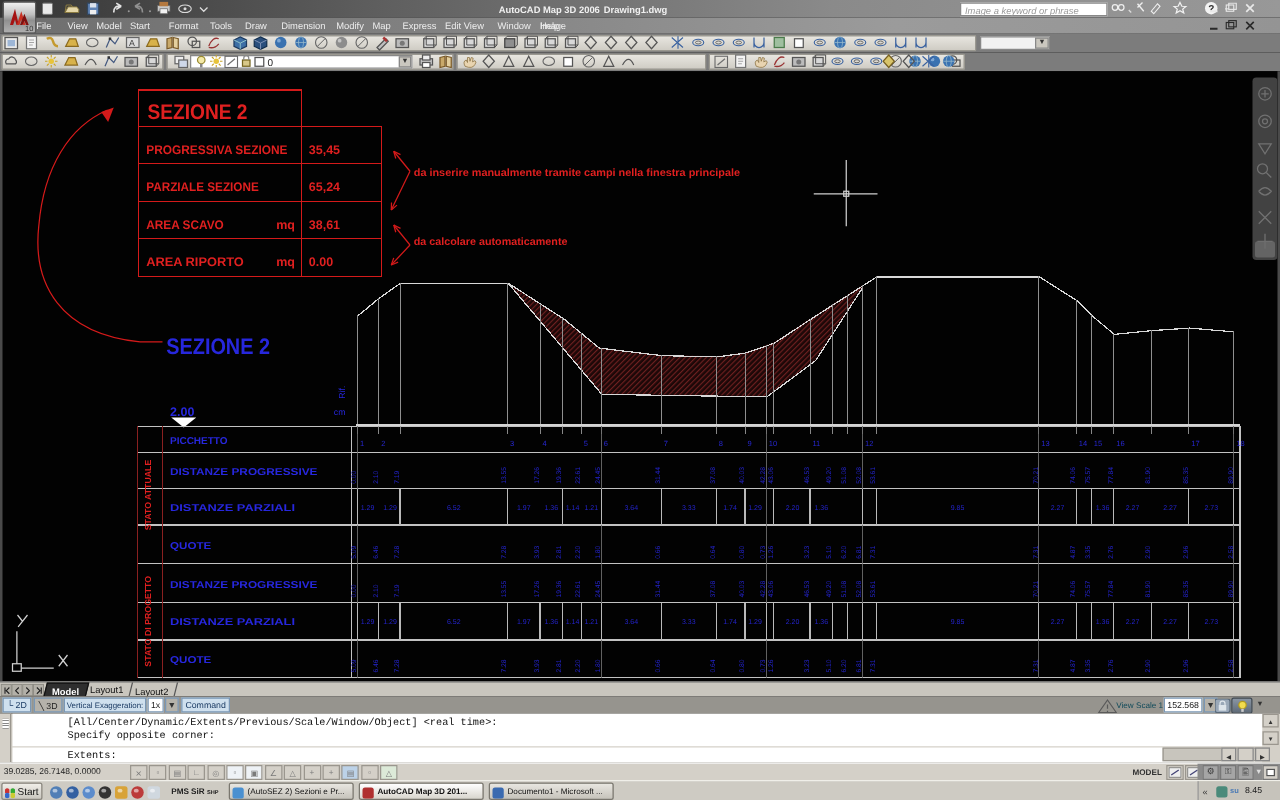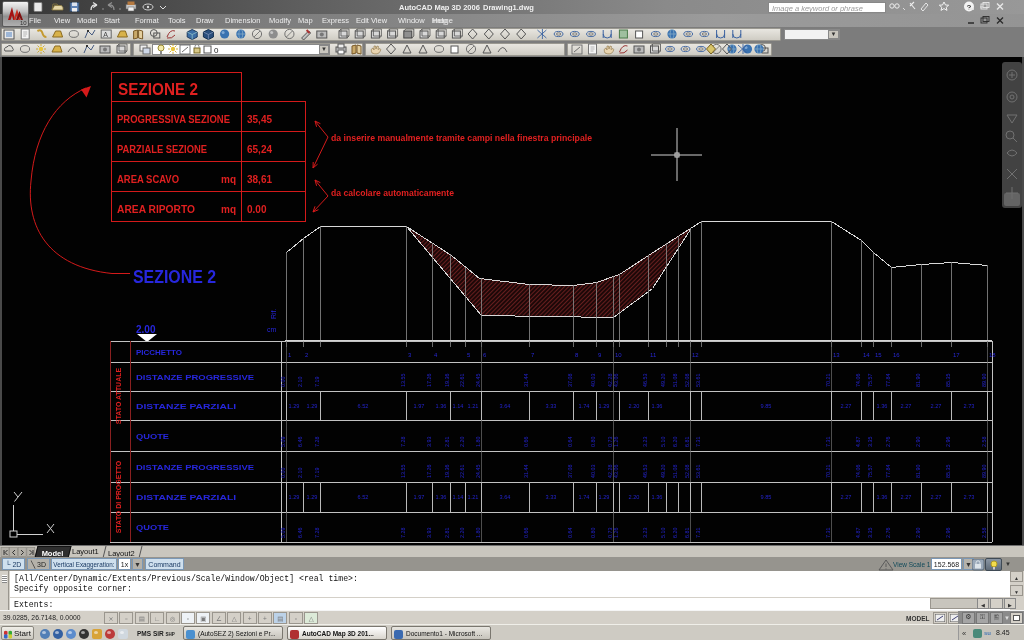--- a/index.html
+++ b/index.html
@@ -10,21 +10,21 @@
 #tb1{top:27px;height:15px;background:#7c7c7c;}
 #tb2{top:42px;height:15px;background:#7c7c7c;}
 #canvas{top:57px;height:488px;background:#020202;border-left:2px solid #4a4a4a;border-right:2px solid #4a4a4a;}
 #tabbar{top:545px;height:12px;background:#c9c6be;border-top:1px solid #6e6e6e;}
 #exag{top:557px;height:14px;background:#96948e;}
 #cmd{top:571px;height:39px;background:#d4d0c8;}
 #status{top:610px;height:14px;background:#d4d0c8;border-top:1px solid #f5f5f5;}
 #task{top:624px;height:16px;background:#cecbc3;border-top:1px solid #f0efe9;}
 .mi{display:inline-block;color:#ededed;font-size:7.5px;}
 .strip{position:absolute;background:linear-gradient(#e8e6e0,#cfccc4);border:1px solid #9a9890;border-radius:1px;height:13px;top:1px;}
-.cmdtext{font-family:"Liberation Mono",monospace;font-size:8.2px;color:#111;line-height:8.2px;}
+.cmdtext{font-family:"Liberation Mono",monospace;font-size:8.2px;color:#111;line-height:8.2px;margin-left:40px;}
 </style></head><body>
 
 <div class="bar" id="title">
 <div style="position:absolute;left:2px;top:1px;width:27px;height:26px;background:linear-gradient(#f2f2f2,#c0c0c0 40%,#909090 60%,#b0b0b0);border:1px solid #5a5a5a;border-radius:2px;z-index:5"><svg width="25" height="24">
         <polygon points="5,18 9,5 12,18 10.2,18 9,13.5 7.5,18" fill="#a51212"></polygon>
         <polygon points="10.5,18 14,7 17.5,18 15.5,18 14,13.5 12.5,18" fill="#c93022"></polygon>
         <polygon points="13,18 16.5,9 20,18 18,18 16.5,14.5 15,18" fill="#7e1010"></polygon>
         <text x="17" y="23" font-size="6" fill="#333">10</text>
       </svg></div>
 <svg style="position:absolute;left:0;top:0" width="420" height="14">

